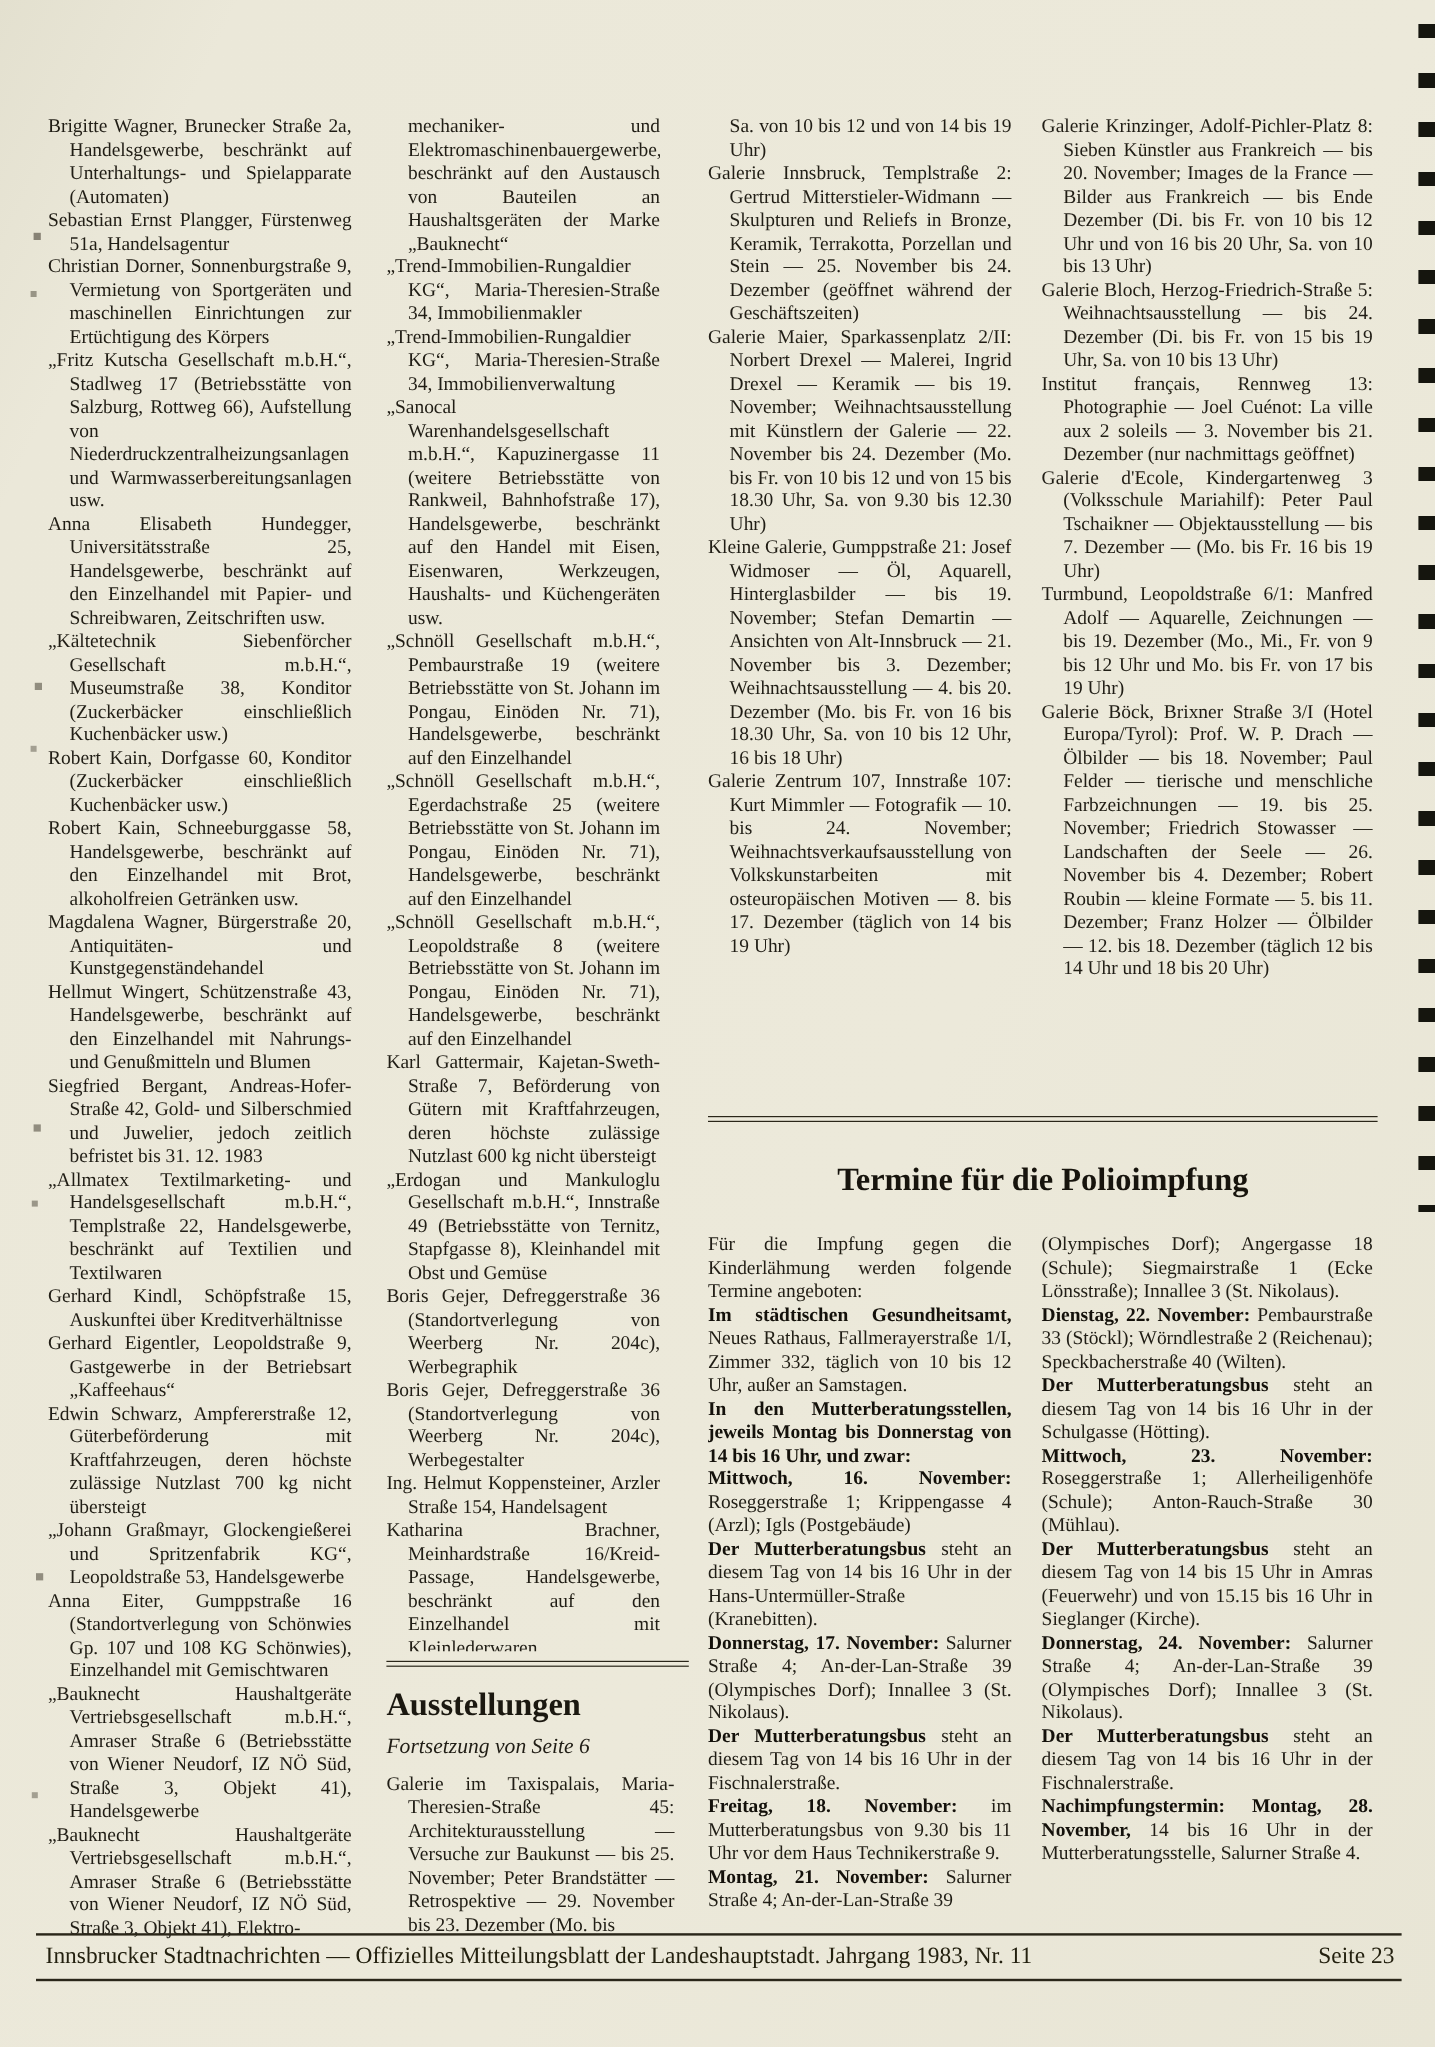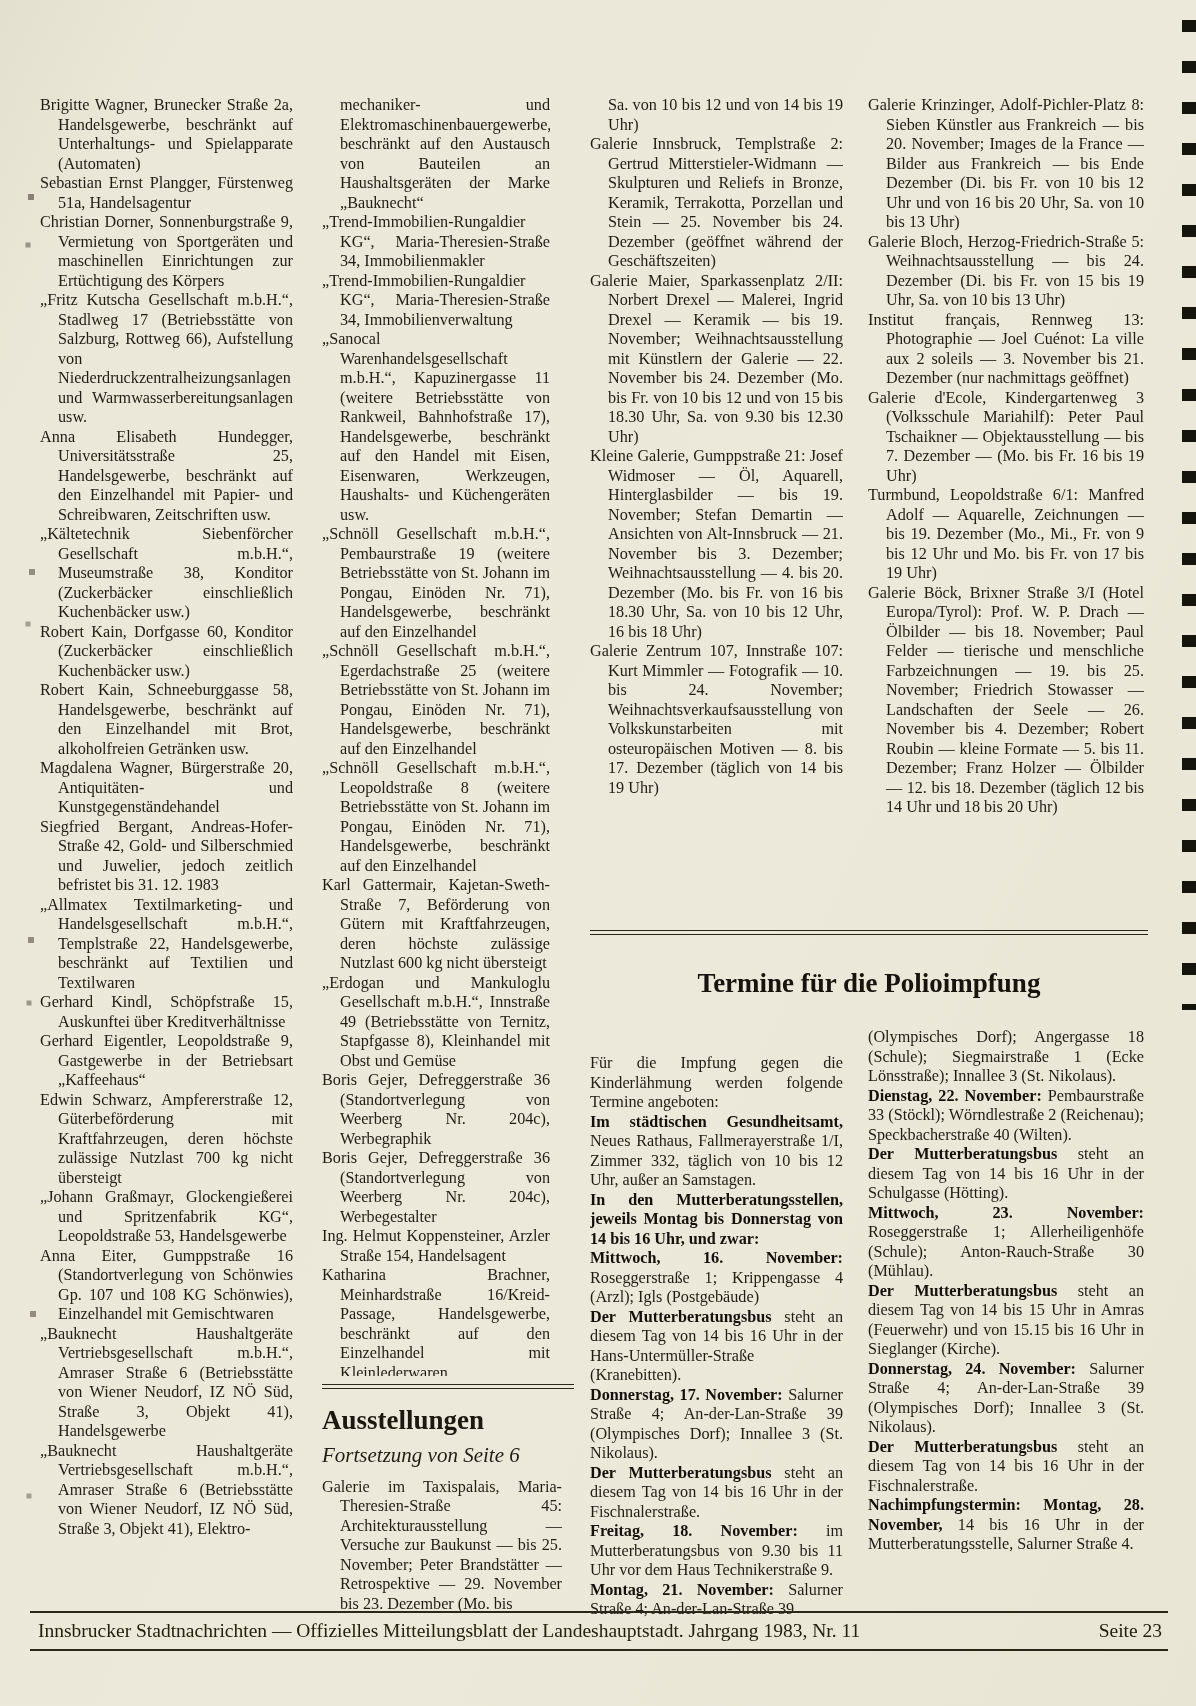--- a/index.html
+++ b/index.html
@@ -15,25 +15,25 @@
   .entries p.cont{text-indent:0;}
   .clip{overflow:hidden;margin-top:24px;}
   #col1{left:40px;width:253px;}
   #col2{left:322px;width:228px;height:1530px;}
   #col3{left:590px;width:253px;}
   #col4{left:868px;width:276px;}
   .double-rule{border-top:1.7px solid #2a2619;border-bottom:1.7px solid #2a2619;height:3px;}
   #col2 .section{position:absolute;top:1312px;left:0;width:240px;}
   #col2 .section .double-rule{width:252px;}
   #section-title{font-size:27px;font-weight:700;margin:16px 0 10px 0;font-family:"Liberation Serif","DejaVu Serif",serif;color:#1b1810;}
-  #section-subtitle{font-style:italic;font-size:21px;margin:0 0 12px 0;text-align:left;}
+  #section-subtitle{font-style:italic;font-size:18px;margin:0 0 12px 0;text-align:left;}
   #polio-rule{position:absolute;left:590px;top:930px;width:558px;}
   #polio-title{position:absolute;left:590px;top:950px;width:558px;text-align:center;font-size:27px;font-weight:700;color:#17140d;}
   .polio-col{position:absolute;top:1028px;}
-  #polio-left{left:590px;width:253px;height:570px;overflow:hidden;margin-top:26px;}
+  #polio-left{left:590px;width:253px;height:570px;overflow:hidden;}
   #polio-right{left:868px;width:276px;height:570px;overflow:hidden;}
   .polio-col p{font-size:16.2px;line-height:19.5px;}
   .polio-col b,#footer b{color:#14110b;}
   #footer-rule-top{position:absolute;left:30px;top:1611px;width:1138px;height:0;border-top:2.2px solid #2a2619;}
   #footer-rule-bottom{position:absolute;left:30px;top:1649px;width:1138px;height:0;border-top:2.2px solid #2a2619;}
   #footer{position:absolute;left:38px;top:1617px;width:1124px;display:flex;justify-content:space-between;align-items:baseline;}
   #footer span{font-size:19.5px;line-height:28px;color:#23200f;}
   #edge-marks{position:absolute;right:0;top:20px;width:14px;height:990px;
     background:repeating-linear-gradient(to bottom,#15150e 0px,#15150e 12px,rgba(0,0,0,0) 12px,rgba(0,0,0,0) 41px);}
   #specks{position:absolute;left:0;top:0;width:2px;height:2px;background:transparent;
@@ -51,20 +51,21 @@
     <div class="entries clip" style="height:1525px">
         <p class="entry">Brigitte Wagner, Brunecker Straße 2a, Handelsgewerbe, beschränkt auf Unterhaltungs- und Spielapparate (Automaten)</p>
         <p class="entry">Sebastian Ernst Plangger, Fürstenweg 51a, Handelsagentur</p>
         <p class="entry">Christian Dorner, Sonnenburgstraße 9, Vermietung von Sportgeräten und maschinellen Einrichtungen zur Ertüchtigung des Körpers</p>
         <p class="entry">„Fritz Kutscha Gesellschaft m.b.H.“, Stadlweg 17 (Betriebsstätte von Salzburg, Rottweg 66), Aufstellung von Niederdruckzentralheizungsanlagen und Warmwasserbereitungsanlagen usw.</p>
         <p class="entry">Anna Elisabeth Hundegger, Universitätsstraße 25, Handelsgewerbe, beschränkt auf den Einzelhandel mit Papier- und Schreibwaren, Zeitschriften usw.</p>
         <p class="entry">„Kältetechnik Siebenförcher Gesellschaft m.b.H.“, Museumstraße 38, Konditor (Zuckerbäcker einschließlich Kuchenbäcker usw.)</p>
         <p class="entry">Robert Kain, Dorfgasse 60, Konditor (Zuckerbäcker einschließlich Kuchenbäcker usw.)</p>
         <p class="entry">Robert Kain, Schneeburggasse 58, Handelsgewerbe, beschränkt auf den Einzelhandel mit Brot, alkoholfreien Getränken usw.</p>
         <p class="entry">Magdalena Wagner, Bürgerstraße 20, Antiquitäten- und Kunstgegenständehandel</p>
+        <p class="entry">Hellmut Wingert, Schützenstraße 43, Handelsgewerbe, beschränkt auf den Einzelhandel mit Nahrungs- und Genußmitteln und Blumen</p>
         <p class="entry">Siegfried Bergant, Andreas-Hofer-Straße 42, Gold- und Silberschmied und Juwelier, jedoch zeitlich befristet bis 31. 12. 1983</p>
         <p class="entry">„Allmatex Textilmarketing- und Handelsgesellschaft m.b.H.“, Templstraße 22, Handelsgewerbe, beschränkt auf Textilien und Textilwaren</p>
         <p class="entry">Gerhard Kindl, Schöpfstraße 15, Auskunftei über Kreditverhältnisse</p>
         <p class="entry">Gerhard Eigentler, Leopoldstraße 9, Gastgewerbe in der Betriebsart „Kaffeehaus“</p>
         <p class="entry">Edwin Schwarz, Ampfererstraße 12, Güterbeförderung mit Kraftfahrzeugen, deren höchste zulässige Nutzlast 700 kg nicht übersteigt</p>
         <p class="entry">„Johann Graßmayr, Glockengießerei und Spritzenfabrik KG“, Leopoldstraße 53, Handelsgewerbe</p>
         <p class="entry">Anna Eiter, Gumppstraße 16 (Standortverlegung von Schönwies Gp. 107 und 108 KG Schönwies), Einzelhandel mit Gemischtwaren</p>
         <p class="entry">„Bauknecht Haushaltgeräte Vertriebsgesellschaft m.b.H.“, Amraser Straße 6 (Betriebsstätte von Wiener Neudorf, IZ NÖ Süd, Straße 3, Objekt 41), Handelsgewerbe</p>
         <p class="entry">„Bauknecht Haushaltgeräte Vertriebsgesellschaft m.b.H.“, Amraser Straße 6 (Betriebsstätte von Wiener Neudorf, IZ NÖ Süd, Straße 3, Objekt 41), Elektro-</p>
       </div>

